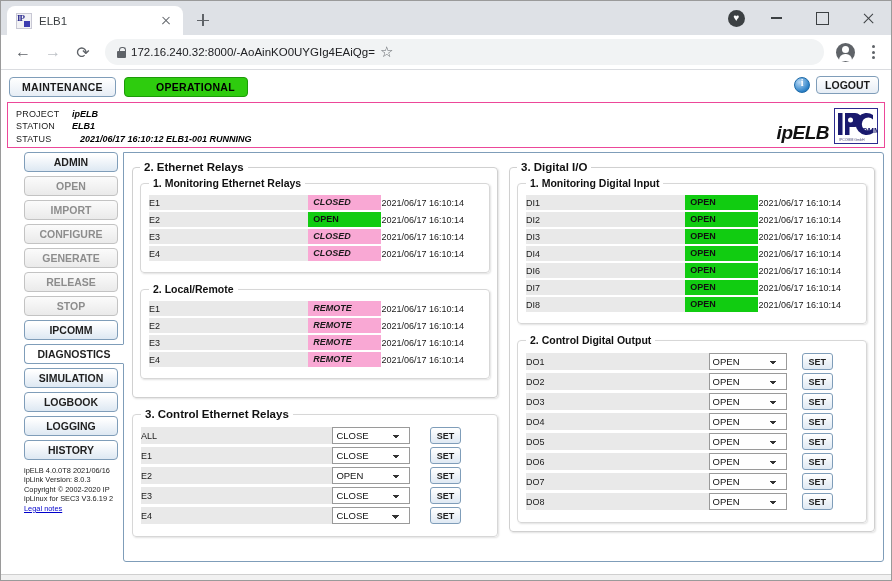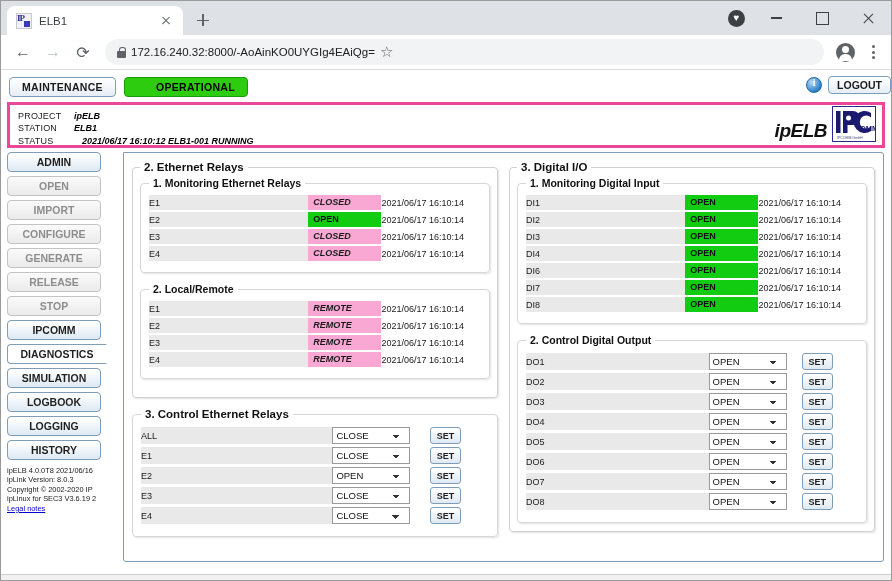--- a/index.html
+++ b/index.html
@@ -90,47 +90,47 @@
           font-family: "Liberation Sans", sans-serif; }
 
   
   .modebar { display:flex; gap: 8px; padding: 7px 0 5px 8px; align-items:center; position: relative; }
   .mode-btn {
     font-size: 10.5px; font-weight: bold; color: #1a1a1a; letter-spacing: .3px;
     padding: 3px 12px; border-radius: 4px; border: 1px solid #7f9db9;
     background: linear-gradient(#ffffff,#e6edf5); cursor: pointer; height: 20px; line-height: 13px;
   }
   .mode-btn.active { background: #2ecc0e; border-color:#1d9a09; color:#000; min-width: 124px; text-align:right;}
-  .hdr-right { position: absolute; right: 0; top: 6px; display:flex; align-items:center; gap: 6px; }
+  .hdr-right { position: absolute; right: 12px; top: 6px; display:flex; align-items:center; gap: 6px; }
   .info-ico { width: 16px; height: 16px; border-radius:50%;
               background: radial-gradient(circle at 33% 30%, #b9d9f5, #2d82c8 70%, #17609c);
               border: 1px solid #1c6aa8; position: relative; cursor: pointer; }
   .info-ico::after { content:"i"; position:absolute; left:0; right:0; top:-1px; text-align:center;
                      font-size:10px; font-weight:bold; color:#fff; font-family:"Liberation Serif",serif; }
   .logout-btn { font-size: 10.5px; font-weight: bold; padding: 2px 8px; border-radius: 4px;
                 border: 1px solid #7f9db9; background: linear-gradient(#ffffff,#e6edf5);
                 cursor:pointer; color:#1a1a1a; }
 
   
   .infoband {
-    margin: 0 6px; border: 3px solid #ec4899; background:#fff;
+    margin: 0 6px; border: 1px solid #ec4899; background:#fff;
     padding: 5px 8px 6px 8px; position: relative; height: 46px;
   }
   .inforow { display:flex; font-size: 9px; line-height: 12.4px; }
   .infolbl { width: 56px; color:#1a1a1a; letter-spacing:.2px; }
   .infoval { font-weight: bold; font-style: italic; color:#000; }
   .infoval.status { padding-left: 8px; }
   .brand { position: absolute; right: 6px; bottom: 3px; display:flex; align-items:flex-end; gap: 5px; }
   .brand-name { font-size: 19px; font-weight: bold; font-style: italic; color:#111;
                 letter-spacing:-.5px; }
   .brand-logo { width: 44px; height: 36px; position: relative; }
 
   
   .main { display:flex; align-items: flex-start; margin-top: 4px; }
-  .sidebar { width: 123px; flex: none; padding-left: 6px; position: relative; z-index: 3; }
+  .sidebar { width: 123px; flex: none; padding-left: 23px; position: relative; z-index: 3; }
   .side-btn {
     display: block; width: 94px; margin-bottom: 4px; text-align: center;
     font-size: 10.5px; font-weight: bold; color:#1f1f1f; padding: 3px 0 3px 0;
     border-radius: 4px; border: 1px solid #7f9db9;
     background: linear-gradient(#ffffff 10%, #dfe9f3 95%); cursor: pointer; height: 20px; line-height:13px;
   }
   .side-btn.dim { color: #8d8d8d; border-color:#c3c3c3;
                   background: linear-gradient(#fbfbfb, #eaeaea); }
   .side-btn.sel { background: #ffffff; border-right-color:#fff; width: 100px; border-radius: 4px 0 0 4px;
                   position: relative; z-index: 4; }

